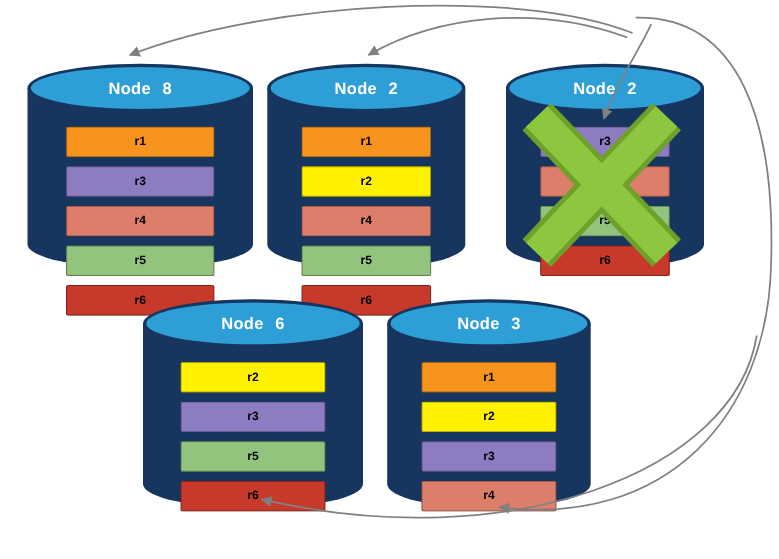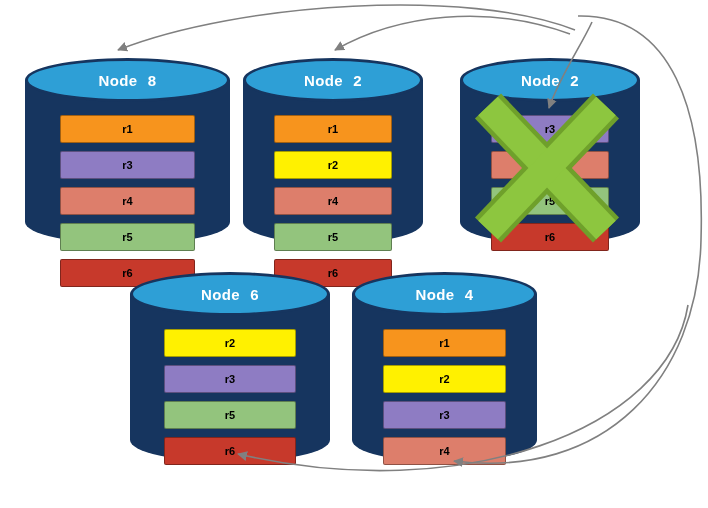--- a/index.html
+++ b/index.html
@@ -115,21 +115,21 @@
       <div class="bar" style="background: rgb(255, 241, 0);">r2</div>
       <div class="bar" style="background: rgb(142, 124, 195);">r3</div>
       <div class="bar" style="background: rgb(147, 196, 125);">r5</div>
       <div class="bar" style="background: rgb(199, 57, 43);">r6</div>
     </div>
   </div>
 
   <div class="cylinder" style="left:352px;top:272px;width:185px;height:190px;">
     <div class="cyl-body"></div>
     <div class="cyl-top">
-      <span class="cyl-title">Node 4</span>
+      <span class="cyl-title">Node 3</span>
     </div>
     <div class="bars">
       <div class="bar" style="background: rgb(247, 148, 29);">r1</div>
       <div class="bar" style="background: rgb(255, 241, 0);">r2</div>
       <div class="bar" style="background: rgb(142, 124, 195);">r3</div>
       <div class="bar" style="background: rgb(221, 126, 107);">r4</div>
     </div>
   </div>
 
   <svg class="x-mark" width="150" height="152" viewBox="0 0 150 152" style="left:472px;top:92px;">

